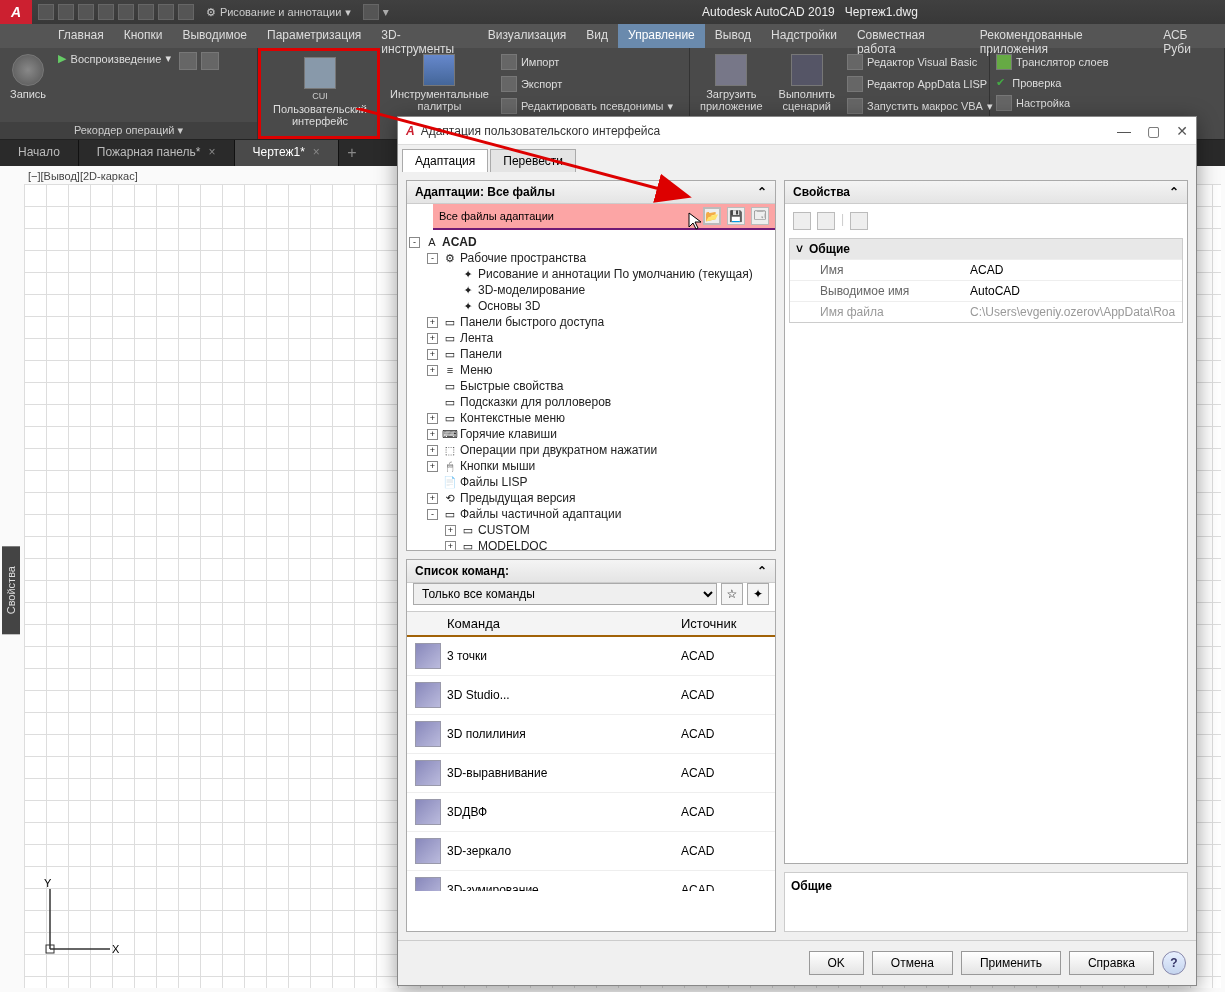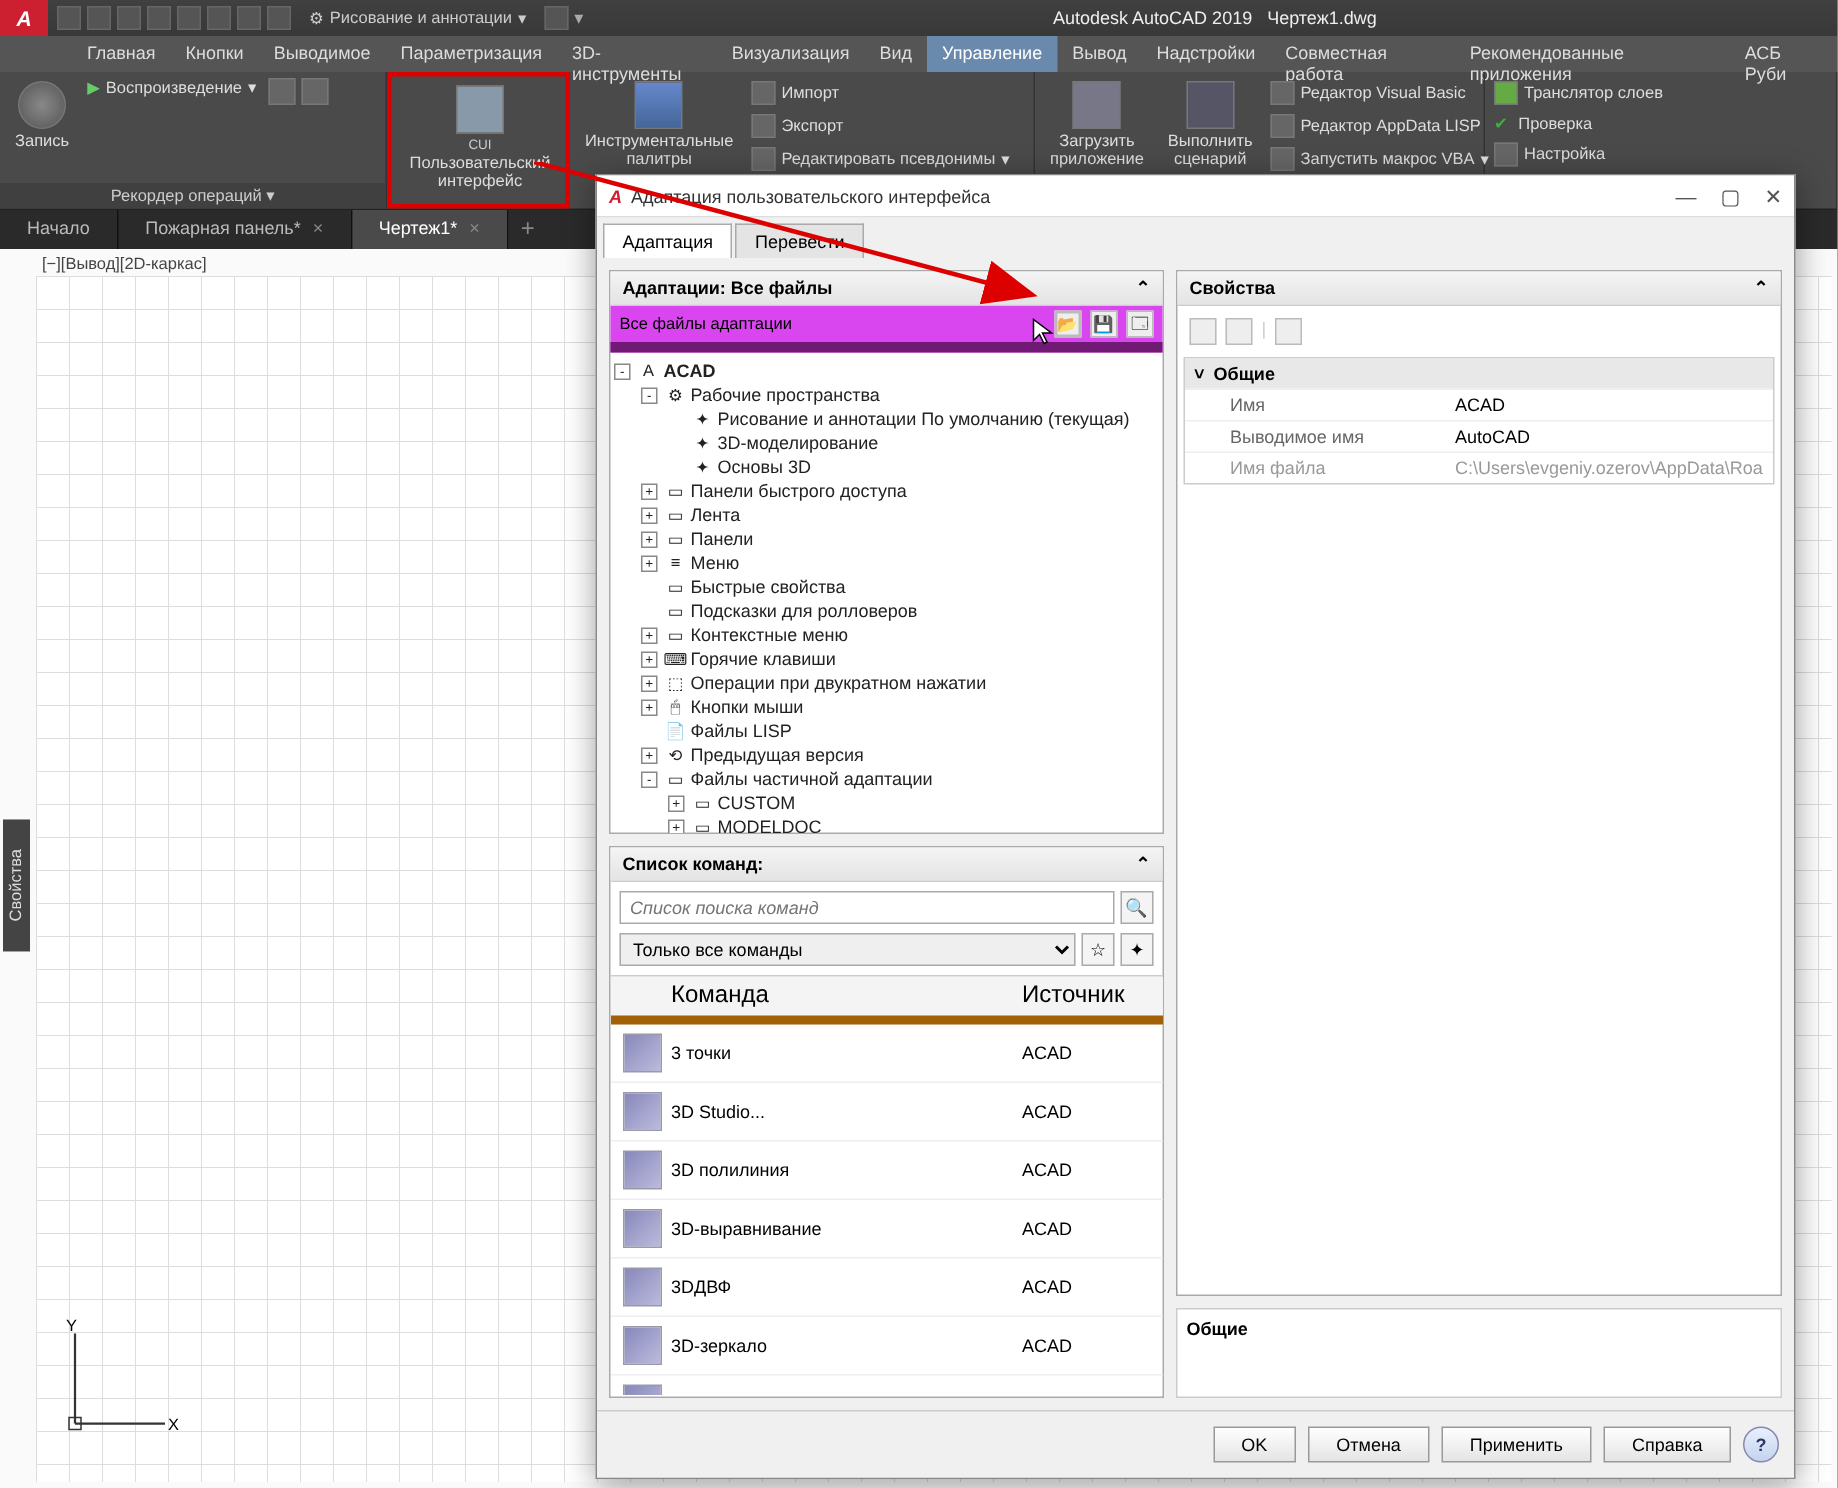--- a/index.html
+++ b/index.html
@@ -57,37 +57,37 @@
 .dlg-tabs { display: flex; background: #f0f0f0; padding: 4px 4px 0; gap: 2px; }
 .dlg-tab { padding: 4px 12px; border: 1px solid #aaa; border-bottom: none; background: #fff; font-size: 12px; cursor: pointer; }
 .dlg-tab.inactive { background: #e4e4e4; }
 .dlg-body { flex:1; display: flex; gap: 8px; padding: 8px; overflow:hidden; }
 .dlg-left { width: 370px; display: flex; flex-direction: column; gap: 8px; }
 .dlg-right { flex: 1; display: flex; flex-direction: column; gap: 8px; }
 
 .panel-box { border: 1px solid #aaa; background: #fff; display: flex; flex-direction: column; }
 .panel-header { background: linear-gradient(#f4f4f4,#e4e4e4); padding: 4px 8px; font-weight: bold; font-size: 12px; display: flex; justify-content: space-between; border-bottom: 1px solid #ccc; }
 .panel-header .collapse { cursor:pointer; }
-.panel-toolbar { display: flex; align-items: center; justify-content: space-between; padding: 3px 6px; border-bottom: 7px solid #701a75; font-size: 11px; background:#d946ef; }
+.panel-toolbar { display: flex; align-items: center; justify-content: space-between; padding: 3px 6px; border-bottom: 2px solid #701a75; font-size: 11px; background:#fca5a5;margin-left:26px; }
 .panel-toolbar .tbicons { display: flex; gap: 6px; }
 .panel-toolbar .tbicon { width: 18px; height: 18px; border: 1px solid #bbb; background: #eee; cursor: pointer; display:flex; align-items:center; justify-content:center; font-size:11px; }
 .tree { padding: 4px 2px; font-size: 12px; color: #222; overflow-y: auto; height: 320px; }
 .tree-row { display: flex; align-items: center; gap: 3px; padding: 1px 0; white-space: nowrap; cursor: pointer; }
 .tree-row .exp { width: 11px; height:11px; border:1px solid #888; display:inline-flex; align-items:center; justify-content:center; font-size:9px; line-height:1; background:#fff; margin-right:2px; }
 .tree-row .noexp { width:13px; display:inline-block; }
 .tree-row .ticon { width:14px; height:14px; display:inline-flex; align-items:center; justify-content:center; font-size:11px; }
 .indent1 { padding-left: 18px; } .indent2 { padding-left: 36px; }
 
 .cmd-panel .search-row { display:flex; gap:4px; padding: 6px; }
 .cmd-panel input[type=text] { flex:1; border:1px solid #aaa; padding:3px 6px; font-size:12px; font-style:italic; color:#999; }
 .cmd-panel .search-btn { width:22px; height:22px; border:1px solid #aaa; background:#f4f4f4; display:flex; align-items:center; justify-content:center; }
 .cmd-panel .filter-row { display:flex; gap:4px; padding: 0 6px 6px; align-items:center; }
 .cmd-panel select { flex:1; border:1px solid #aaa; padding:2px 4px; font-size:12px; }
 .cmd-table { border-top:1px solid #ccc; overflow-y:auto; height: 280px; }
-.cmd-head { display:flex; background:#f4f4f4; border-bottom:6px solid #a16207; font-size:16px; position:sticky; top:0; }
+.cmd-head { display:flex; background:#f4f4f4; border-bottom:2px solid #a16207; font-size:13px; position:sticky; top:0; }
 .cmd-head > div, .cmd-row > div { padding: 4px 6px; }
 .cmd-c1 { width: 34px; } .cmd-c2 { flex:1; } .cmd-c3 { width: 100px; }
 .cmd-row { display:flex; align-items:center; border-bottom:1px solid #eee; font-size:12px; cursor:pointer; }
 .cmd-row .cmd-icon { width:26px; height:26px; background:linear-gradient(135deg,#88b,#bbd); border:1px solid #99a; margin:2px; }
 
 .props-body { flex:1; padding:4px; font-size:12px; }
 .props-toolbar { display:flex; gap:6px; padding:4px; }
 .props-toolbar .picon { width:18px; height:18px; border:1px solid #bbb; background:#eee; }
 .props-group { border:1px solid #ccc; margin-top:4px; }
 .props-group-header { background:#e8e8e8; padding:3px 6px; font-weight:bold; display:flex; gap:6px; }
@@ -412,24 +412,20 @@
               <span>MODELDOC</span>
             </div>
           </div>
       </div>
 
       <div class="panel-box cmd-panel" style="flex:1;">
         <div class="panel-header">
           <span>Список команд:</span>
           <span class="collapse">⌃</span>
         </div>
-        <div class="search-row">
-          <input type="text" placeholder="Список поиска команд" style="">
-          <div class="search-btn">🔍</div>
-        </div>
         <div class="filter-row">
           <select>
             <option>Только все команды</option>
           </select>
           <div class="search-btn">☆</div>
           <div class="search-btn">✦</div>
         </div>
         <div class="cmd-table">
           <div class="cmd-head">
             <div class="cmd-c1"></div>

